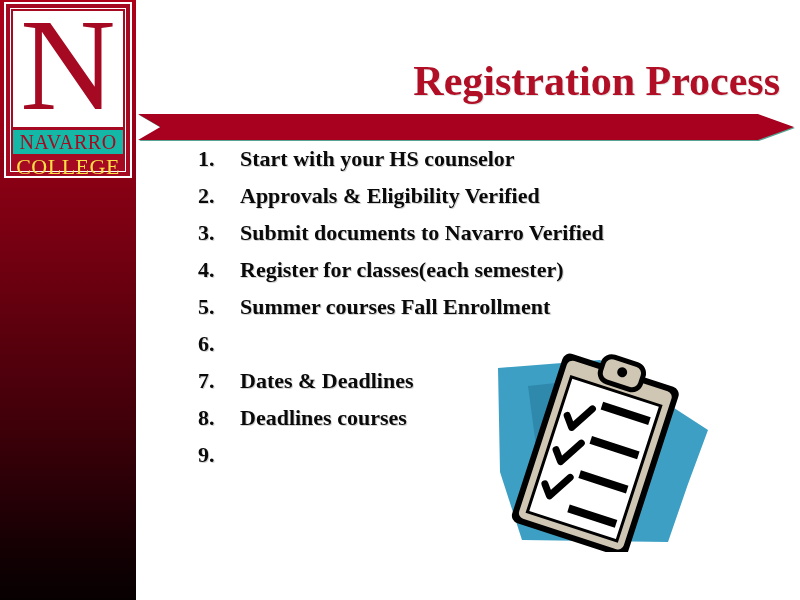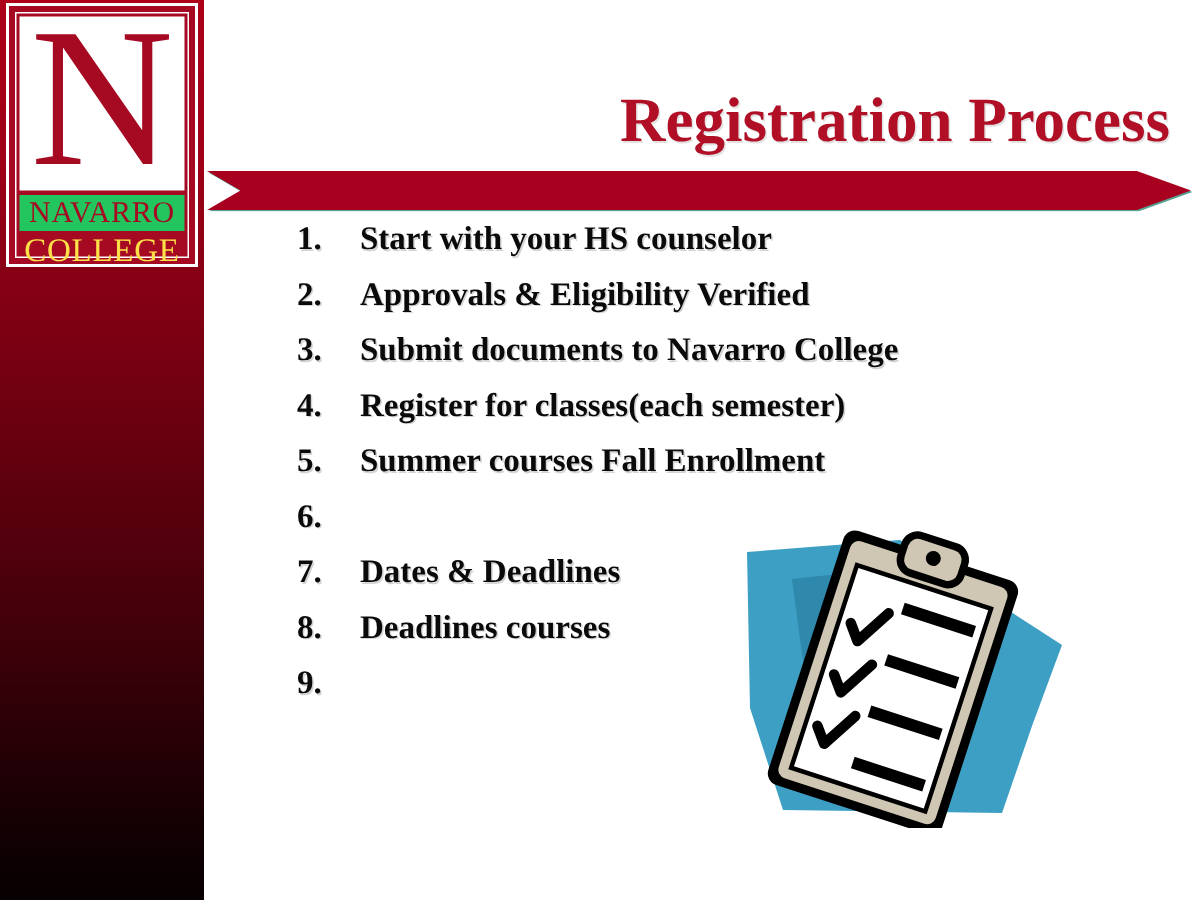--- a/index.html
+++ b/index.html
@@ -59,21 +59,21 @@
   }
   #logo-n-panel .glyph-n {
     font-family: "Liberation Serif", serif;
     font-size: 132px;
     line-height: 1;
     color: #a60a22;
     transform: translateY(-4px);
   }
   #logo-navarro {
     flex: 0 0 24px;
-    background: #22c55e;
+    background: #14b8a6;
     margin: 3px 2px 0 2px;
     display: flex;
     align-items: center;
     justify-content: center;
   }
   #logo-navarro span {
     font-family: "Liberation Serif", serif;
     font-size: 20px;
     letter-spacing: 0.5px;
     color: #a60a22;
@@ -207,21 +207,21 @@
     <div class="li-row">
       <span class="li-num">1.</span>
       <span class="li-text">Start with your HS counselor</span>
     </div>
     <div class="li-row">
       <span class="li-num">2.</span>
       <span class="li-text">Approvals &amp; Eligibility Verified</span>
     </div>
     <div class="li-row">
       <span class="li-num">3.</span>
-      <span class="li-text">Submit documents to Navarro College</span>
+      <span class="li-text">Submit documents to Navarro Verified</span>
     </div>
     <div class="li-row">
       <span class="li-num">4.</span>
       <span class="li-text">Register for classes(each semester)</span>
     </div>
     <div class="li-row">
       <span class="li-num">5.</span>
       <span class="li-text">Summer courses Fall Enrollment</span>
     </div>
     <div class="li-row">

